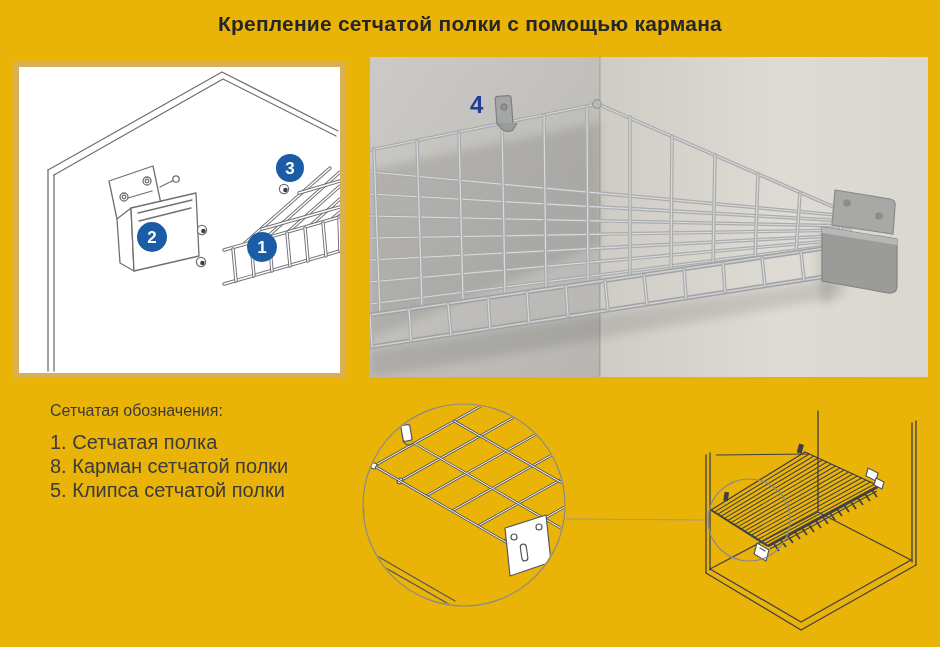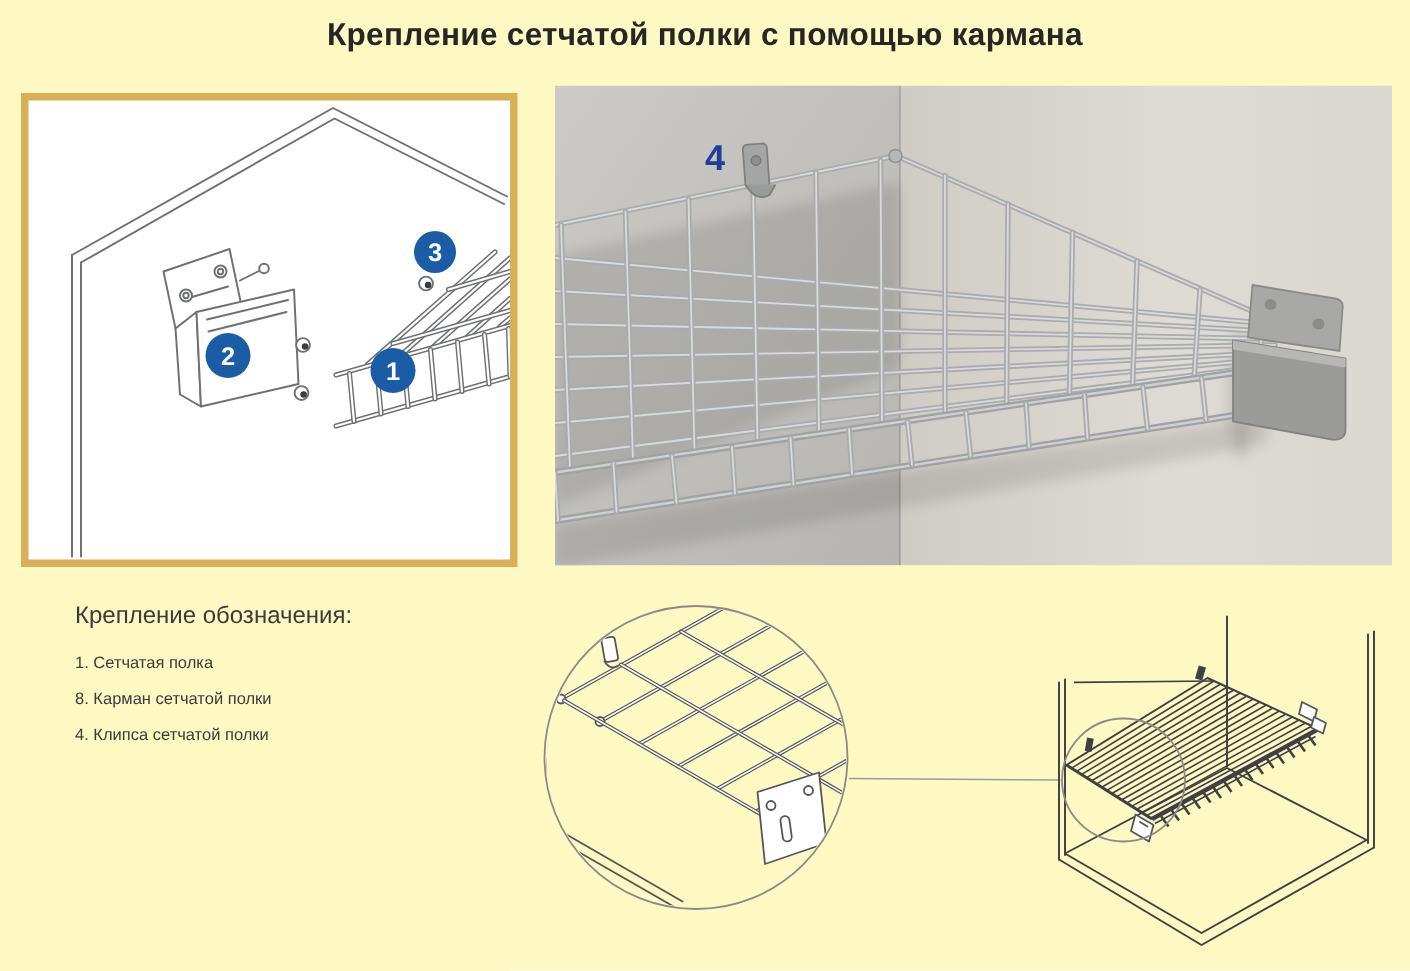--- a/index.html
+++ b/index.html
@@ -6,35 +6,35 @@
     --badge-blue:#1b5ca6;
     --label-blue:#203e98;
     --frame-gold:#d7b058;
     --line-gray:#6e7073;
     --text-dark:#262626;
     --text-legend:#3b3b3b;
   }
   *{margin:0;padding:0;box-sizing:border-box}
   html,body{width:940px;height:647px;background:#fff;overflow:hidden;
     font-family:"Liberation Sans",sans-serif}
-  .page{position:relative;width:940px;height:647px;background:#fef9c3}
+  .page{position:relative;width:940px;height:647px;background:#eab308}
 
   .title{position:absolute;left:0;top:12px;width:100%;text-align:center;
     font-size:21px;font-weight:bold;color:var(--text-dark);letter-spacing:.2px}
 
   .frame{position:absolute;left:14px;top:62px;width:331px;height:316px;
     border:5px solid var(--frame-gold);background:#fff}
   .frame svg{display:block;width:100%;height:100%}
 
   .render{position:absolute;left:370px;top:57px;width:558px;height:320px}
   .render svg{display:block;width:100%;height:100%}
 
   .legend{position:absolute;left:50px;top:402px;color:var(--text-legend)}
   .legend .lg-head{font-size:16px;margin-bottom:10px}
-  .legend .lg-item{font-size:11px;line-height:24px}
+  .legend .lg-item{font-size:20px;line-height:24px}
 
   .bottom{position:absolute;left:345px;top:390px;width:590px;height:255px}
   .bottom svg{display:block;width:100%;height:100%}
 
   
   .ln{stroke:var(--line-gray);stroke-width:1.3;fill:none;
       stroke-linejoin:round;stroke-linecap:round}
   .lnf{stroke:var(--line-gray);stroke-width:1.3;fill:#fff;
       stroke-linejoin:round;stroke-linecap:round}
   .wire{stroke:var(--line-gray);stroke-width:3.4;stroke-linecap:round;fill:none}
@@ -278,24 +278,24 @@
         <path d="M835,190 L890,199 Q896,200 895,206 L893,234 L832,225 Z" fill="#a8a8a6" stroke="#8a8a88" stroke-width="1.2"></path>
         <ellipse cx="847" cy="203" rx="4" ry="3.6" fill="#8c8c8a"></ellipse>
         <ellipse cx="879" cy="216" rx="4" ry="3.6" fill="#8c8c8a"></ellipse>
         <path d="M822,227 L897,239 L897,286 Q897,294 888,293 L822,281 Z" fill="#9b9b99" stroke="#828280" stroke-width="1.2"></path>
         <path d="M822,227 L897,239 L897,245 L822,233 Z" fill="#b7b7b5"></path>
       </g>
     </svg>
   </div>
 
   <div class="legend">
-    <div class="lg-head">Крепление обозначения:</div>
+    <div class="lg-head">Сетчатая обозначения:</div>
     <div class="lg-item">1. Сетчатая полка</div>
     <div class="lg-item">8. Карман сетчатой полки</div>
-    <div class="lg-item">4. Клипса сетчатой полки</div>
+    <div class="lg-item">5. Клипса сетчатой полки</div>
   </div>
 
   <div class="bottom">
     <svg viewBox="345 390 590 255">
       <defs>
         <clipPath id="detailClip">
             <circle cx="464" cy="505" r="100"></circle>
           </clipPath>
       </defs>
 

